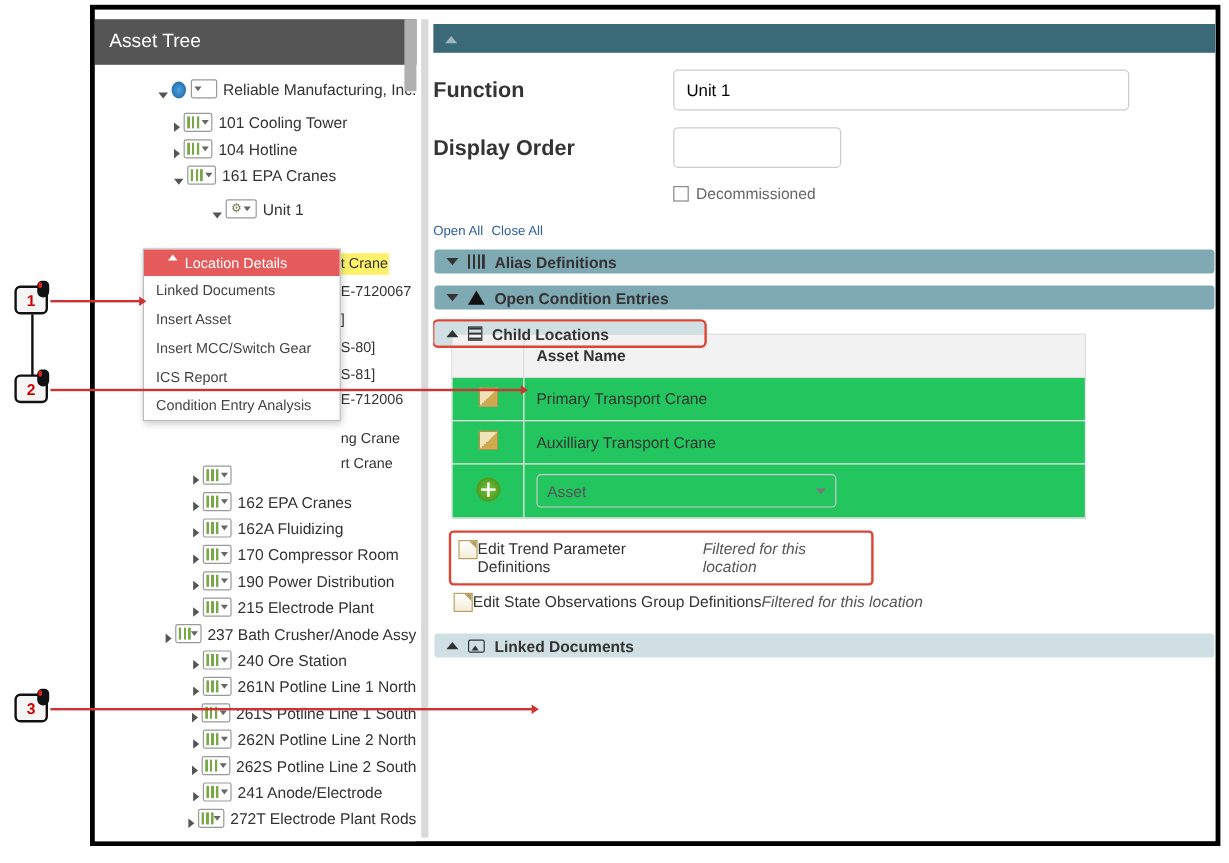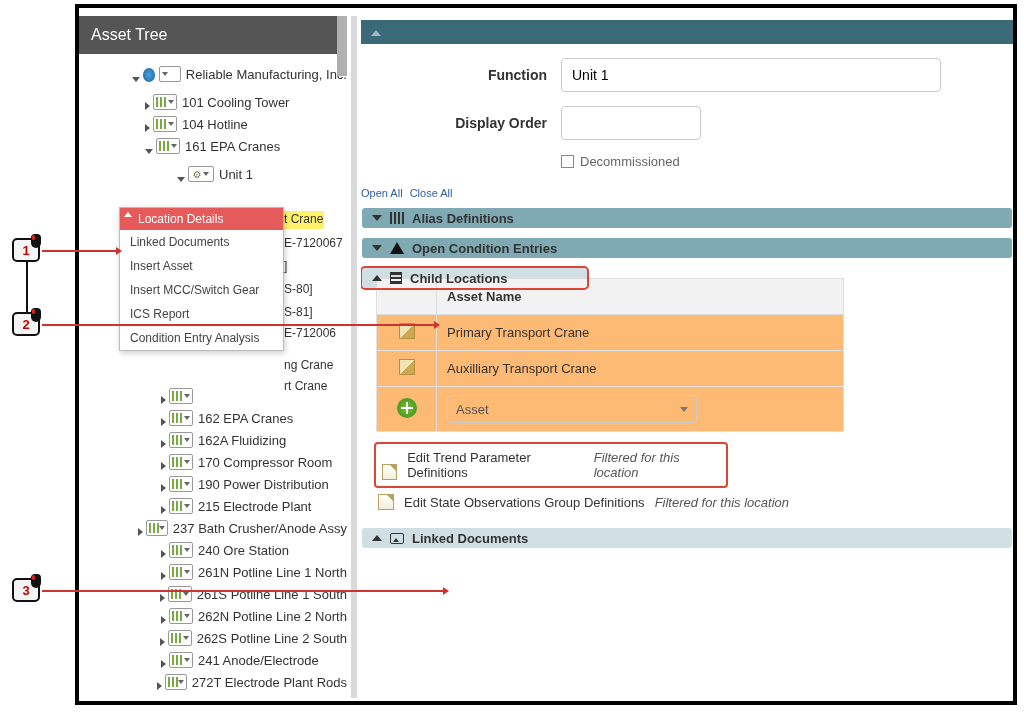--- a/index.html
+++ b/index.html
@@ -24,37 +24,37 @@
 
 .earth { width: 14px; height: 14px; border-radius: 50%; background: radial-gradient(#4aa3df,#1b5e9e); display: inline-block; margin-right: 4px; }
 .gear-combo { width: 26px; height: 16px; border: 1px solid #999; display: inline-flex; align-items: center; justify-content: center; margin-right: 5px; border-radius: 2px; font-size: 10px; }
 .gear-combo .g { color: #7a7a4a; margin-right: 2px; }
 .gear-combo .mini-caret { width: 0; height: 0; border-left: 3px solid transparent; border-right: 3px solid transparent; border-top: 4px solid #666; }
 
 .ind { display: inline-block; }
 .i1 { width: 10px; } .i2 { width: 22px; } .i3 { width: 38px; } .i4 { width: 54px; }
 
 .ctx-menu { position: absolute; top: 191px; left: 40px; width: 165px; background: #fff; border: 1px solid #bbb; box-shadow: 1px 2px 6px rgba(0,0,0,.2); z-index: 20; font-size: 12px; }
-.ctx-section { background: #e55b5b; color: #fff; padding: 4px 4px; display: flex; align-items: flex-start; }
+.ctx-section { background: #e55b5b; color: #fff; padding: 4px 20px; display: flex; align-items: flex-start; }
 .ctx-section .up { width: 0; height: 0; border-left: 4px solid transparent; border-right: 4px solid transparent; border-bottom: 5px solid #fff; margin-right: 6px; }
 .ctx-section .dn { width: 0; height: 0; border-left: 4px solid transparent; border-right: 4px solid transparent; border-top: 5px solid #fff; margin-right: 6px; }
 .ctx-item { padding: 5px 10px; color: #444; cursor: pointer; }
 .ctx-item.selected { background: #e77571; color: #fff; margin: 3px; border-radius: 2px; outline: 2px solid rgba(220,30,30,.5); }
 
 .yellow-hl { background: #fff26a; position: absolute; top: 195px; left: 205px; height: 18px; width: 40px; z-index: 5; }
 .behind-text { position: absolute; left: 205px; z-index: 6; font-size: 12px; color: #333; }
 
 .divider { position: absolute; top: 8px; left: 272px; width: 6px; height: 682px; background: #d9d9d9; }
 .main { position: absolute; top: 8px; left: 282px; width: 652px; height: 682px; overflow: hidden; }
 
 .title-band { background: #3a6977; height: 24px; margin-top: 4px; position: relative; }
 .title-band .up-tri { position: absolute; left: 10px; top: 10px; width: 0; height: 0; border-left: 5px solid transparent; border-right: 5px solid transparent; border-bottom: 6px solid #e0ecef; opacity: .6; }
 
 .form-row { display: flex; align-items: center; margin: 14px 0; }
-.form-label { width: 200px; text-align: right; padding-right: 14px; font-weight: 600; color: #333; font-size: 14px; }
+.form-label { width: 200px; text-align: left; padding-right: 14px; font-weight: 600; color: #333; font-size: 18px; }
 .text-input { flex: 1; max-width: 380px; height: 34px; border: 1px solid #ccc; border-radius: 4px; padding: 0 10px; font-size: 14px; }
 .small-input { width: 140px; height: 34px; border: 1px solid #ccc; border-radius: 4px; }
 .chk-row { padding-left: 200px; display: flex; align-items: center; color: #666; margin-bottom: 14px; }
 .chk { width: 13px; height: 13px; border: 1px solid #888; margin-right: 6px; }
 
 .links-row { color: #2b5f9e; font-size: 11px; padding: 4px 0 8px 0; }
 .links-row a { color: #2b5f9e; text-decoration: none; margin-right: 4px; }
 
 .acc { border: 1px solid transparent; margin-bottom: 8px; }
 .acc-head { background: #7fa9b3; color: #333; height: 20px; display: flex; align-items: center; padding: 0 10px; border-radius: 3px; gap: 8px; }
@@ -65,31 +65,31 @@
 .acc-head.red-outline { outline: 2px solid #d43; outline-offset: 0; }
 
 .alias-i { display:inline-block; width: 14px; height: 12px; background: repeating-linear-gradient(90deg,#333 0 2px, transparent 2px 4px); }
 .warning-i { display:inline-block; width: 0; height: 0; border-left: 7px solid transparent; border-right: 7px solid transparent; border-bottom: 12px solid #111; position: relative; }
 .building-i { display:inline-block; width: 12px; height: 12px; border: 1px solid #333; position: relative; background: linear-gradient(#333 2px, transparent 2px 4px, #333 4px 6px, transparent 6px 8px, #333 8px 10px); background-size: 4px 10px; }
 .pic-i { display:inline-block; width: 14px; height: 11px; border: 1px solid #333; border-radius: 2px; position: relative; }
 .pic-i::after { content:""; position:absolute; left:2px; bottom:1px; width:0; height:0; border-left:3px solid transparent; border-right:3px solid transparent; border-bottom:4px solid #333; }
 
 .tbl { border-collapse: collapse; width: 100%; margin-top: 10px; }
 .tbl th { text-align: left; padding: 10px; font-weight: 600; background: #f2f2f2; border: 1px solid #ddd; }
-.tbl td { padding: 8px 10px; border: 1px solid #e0e0e0; background: #fdba74; }
+.tbl td { padding: 8px 10px; border: 1px solid #e0e0e0; background: #22c55e; }
 .tbl td.iconcell { width: 40px; text-align: center; }
 .pencil { display: inline-block; width: 16px; height: 16px; background: linear-gradient(135deg,#efe3b8 50%, #cda84e 50%); border: 1px solid #b49040; transform: rotate(0deg); }
 .add-btn { display:inline-block; width: 20px; height: 20px; border-radius: 50%; background: radial-gradient(#76c23a,#3d8a14); position: relative; }
 .add-btn::before, .add-btn::after { content:""; position:absolute; background:#fff; }
 .add-btn::before { left:9px; top:4px; width:2px; height:12px; }
 .add-btn::after { top:9px; left:4px; height:2px; width:12px; }
 .select { display: inline-flex; align-items:center; justify-content: space-between; width: 250px; height: 28px; border: 1px solid #ccc; border-radius: 4px; padding: 0 8px; color: #555; }
 .select .dd { width:0; height:0; border-left:4px solid transparent; border-right:4px solid transparent; border-top:5px solid #777; }
 
-.link-row { display: flex; align-items: flex-end; gap: 10px; padding: 6px 2px; }
+.link-row { display: flex; align-items: flex-start; gap: 0; padding: 6px 2px; }
 .sheet-i { width: 16px; height: 16px; border: 1px solid #b8a060; background: linear-gradient(#fff,#f4edd8); position: relative; }
 .sheet-i::after { content:""; position:absolute; right:0; top:0; width:0; height:0; border-top:6px solid #b8a060; border-left:6px solid transparent; }
 .link-row.boxed { outline: 2px solid #d43; border-radius: 2px; padding: 6px; margin-bottom: 2px; }
 .filtered { font-style: italic; color: #555; }
 
 
 .badge { position: absolute; width: 28px; height: 24px; background: #f5f5f5; border: 2px solid #111; border-radius: 5px; display: flex; align-items:center; justify-content:center; font-weight:700; color:#c00; z-index: 40; }
 .badge .mouse { position:absolute; top:-6px; right:-3px; width:10px; height:14px; background:#111; border-radius:4px 4px 5px 5px; }
 .badge .mouse::before { content:""; position:absolute; top:1px; left:1px; width:3px; height:5px; background:#d22; border-radius:2px;}
 .arrow { position: absolute; height: 2px; background: #c33; z-index: 39; }
@@ -378,21 +378,21 @@
       </div>
 
       <div class="acc">
         <div class="acc-head light red-outline" style="width:225px;">
           <span class="tri up"></span>
           <span class="building-i"></span>
           <b>Child Locations</b>
         </div>
         <div class="acc-head light" style="margin-top:-40px; margin-left:0; position:relative; z-index:-1;"></div>
 
-        <table class="tbl" style="width:468px; margin-left:14px;">
+        <table class="tbl" style="width:529px; margin-left:14px;">
           <thead>
             <tr>
                 <th style="width:60px;"></th>
                 <th>Asset Name</th>
               </tr>
           </thead>
           <tbody>
             <tr>
                 <td class="iconcell"><span class="pencil"></span></td>
                 <td>Primary Transport Crane</td>

